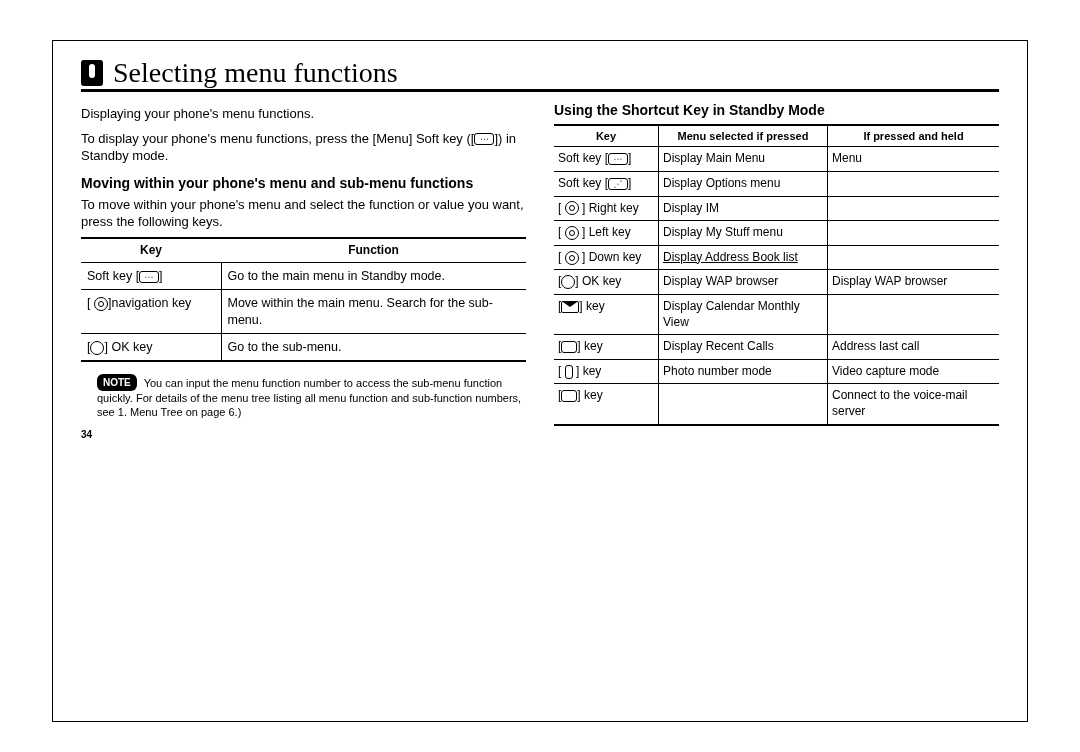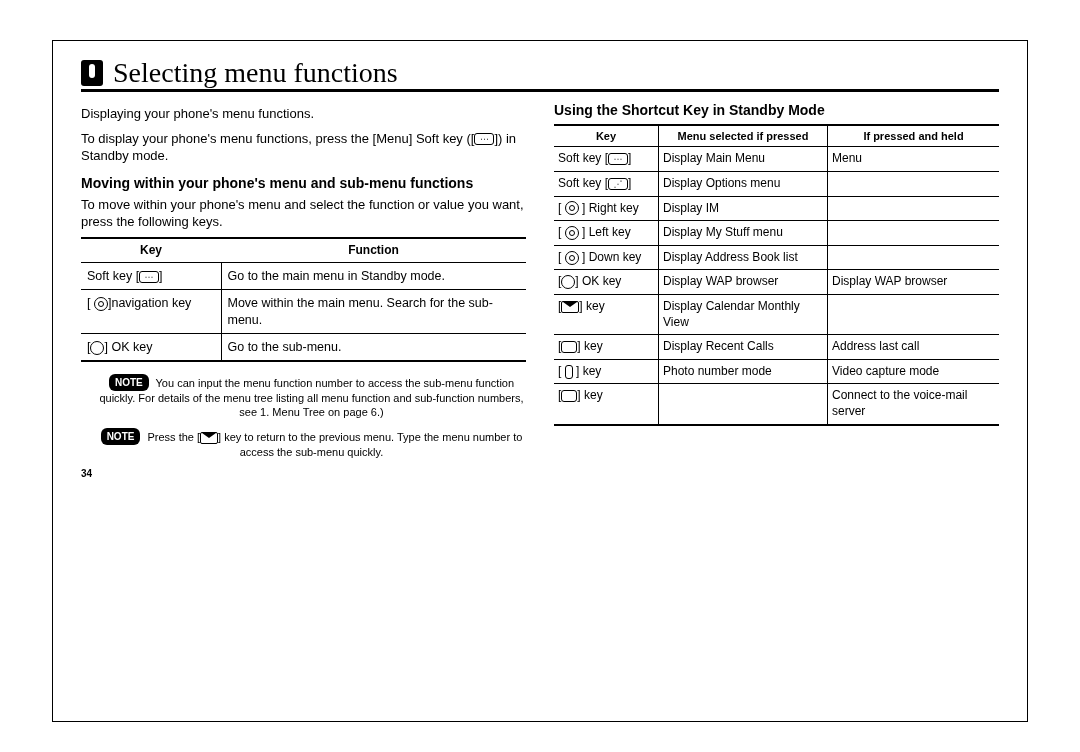--- a/index.html
+++ b/index.html
@@ -114,21 +114,20 @@
     border-bottom:1px solid #000;
     padding:5px 6px;
     vertical-align:top;
   }
   table.func td.k{white-space:normal;}
   table.func tr:last-child td{border-bottom:2px solid #000;}
   .note{
     font-size:11px;
     line-height:1.3;
     margin:8px 0 8px 16px;
-    text-align:center;
   }
   .note .tag{
     display:inline-block;
     background:#000;color:#fff;
     font-weight:bold;
     font-size:10px;
     padding:2px 6px;
     border-radius:6px;
     margin-right:4px;
     vertical-align:1px;
@@ -202,24 +201,20 @@
               <td>Go to the sub-menu.</td>
             </tr>
           </tbody>
         </table>
 
         <div class="note">
           <span class="tag">NOTE</span>
           <span>You can input the menu function number to access the sub-menu function quickly. For details of the menu tree listing all menu function and sub-function numbers, see 1. Menu Tree on page 6.)</span>
         </div>
 
-        <div class="note">
-          <span class="tag">NOTE</span>
-          <span>Press the [</span><span class="msg"></span><span>] key to return to the previous menu. Type the menu number to access the sub-menu quickly.</span>
-        </div>
 
         <div class="pgnum">34</div>
       </div>
 
       <div class="col">
         <h2 style="margin-top:0;">Using the Shortcut Key in Standby Mode</h2>
 
         <table class="short">
           <thead>
             <tr>
@@ -244,21 +239,21 @@
                 <td class="c2" style="border-left:1px solid #000;border-right:1px solid #000;">Display IM</td>
                 <td></td>
               </tr>
               <tr>
                 <td class="kcol">[ <span class="circ db"></span> ] Left key</td>
                 <td class="c2" style="border-left:1px solid #000;border-right:1px solid #000;">Display My Stuff menu</td>
                 <td></td>
               </tr>
               <tr>
                 <td class="kcol">[ <span class="circ db"></span> ] Down key</td>
-                <td class="c2" style="border-left:1px solid #000;border-right:1px solid #000;">Display Address Book list</td>
+                <td class="c2" style="border-left:1px solid #000;border-right:1px solid #000;text-decoration:underline;">Display Address Book list</td>
                 <td></td>
               </tr>
               <tr>
                 <td class="kcol">[<span class="circ"></span>] OK key</td>
                 <td class="c2" style="border-left:1px solid #000;border-right:1px solid #000;">Display WAP browser</td>
                 <td>Display WAP browser</td>
               </tr>
               <tr>
                 <td class="kcol">[<span class="msg"></span>] key</td>
                 <td class="c2" style="border-left:1px solid #000;border-right:1px solid #000;">Display Calendar Monthly View</td>

